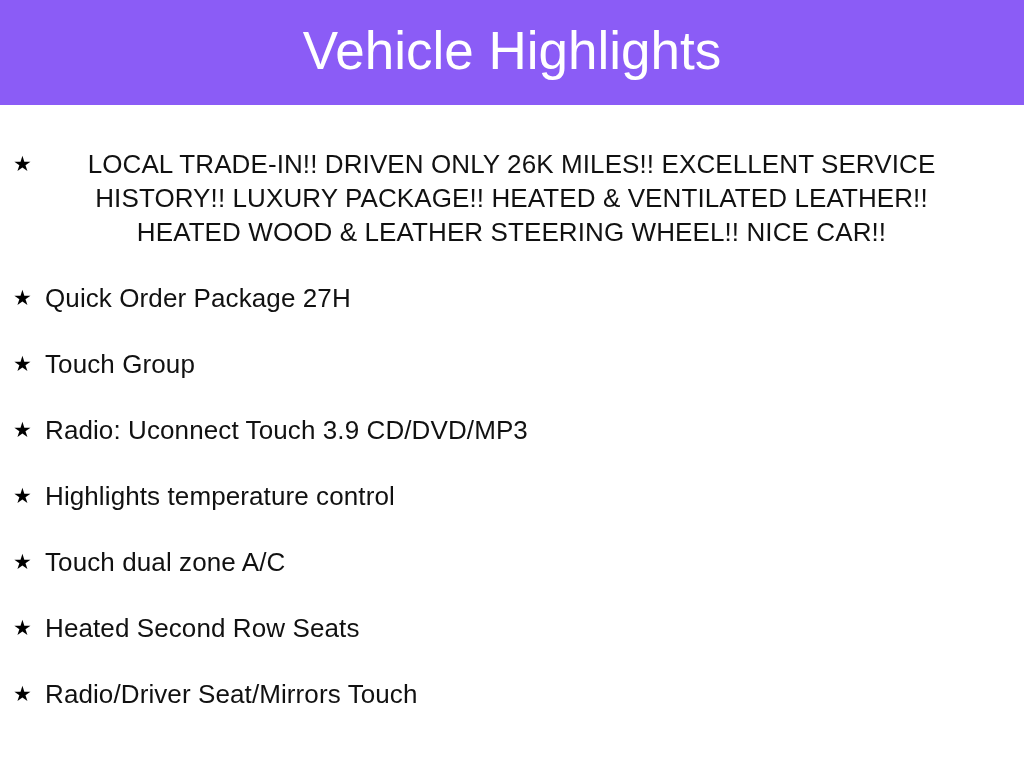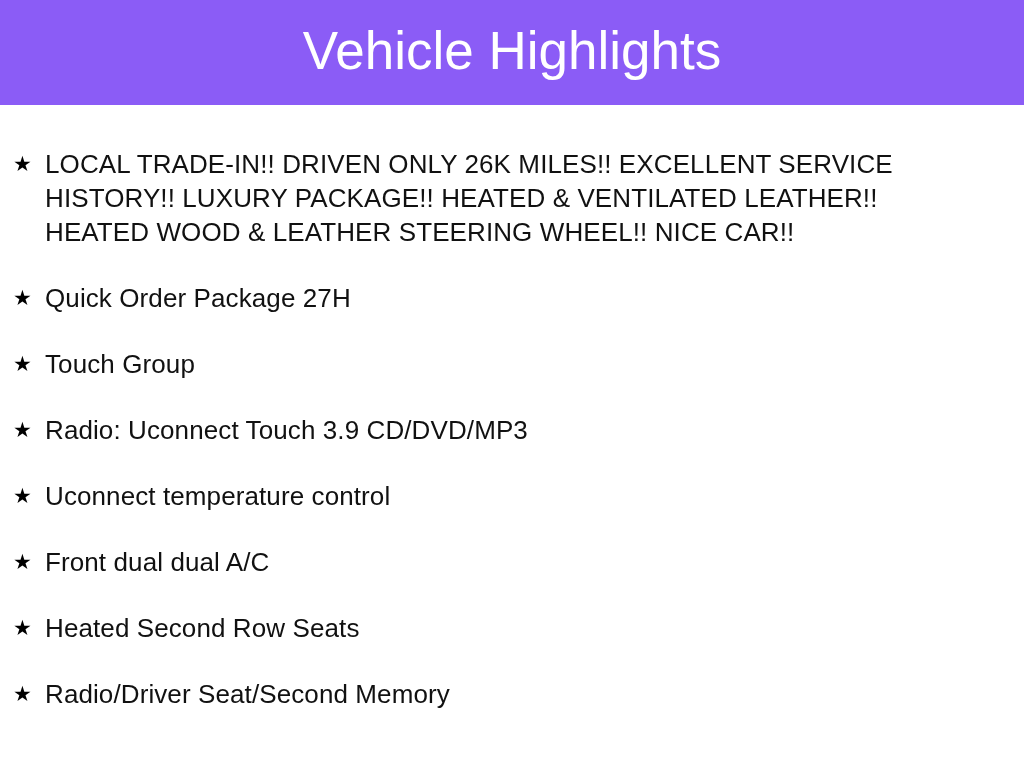--- a/index.html
+++ b/index.html
@@ -95,20 +95,21 @@
     font-size: 26px;
     font-weight: 400;
     line-height: 34px;
     letter-spacing: 0.1px;
     text-align: left;
     word-spacing: 0px;
   }
 
   .item-text.block {
     max-width: 934px;
+    text-align: center;
   }
 </style>
 </head>
 <body>
 
 <div id="slide">
 
   <div class="header-band">
     <div class="header-title">Vehicle Highlights</div>
   </div>
@@ -130,33 +131,33 @@
       <span class="item-text">Touch Group</span>
     </li>
 
     <li class="highlight-item spaced">
       <span class="bullet-star">★</span>
       <span class="item-text">Radio: Uconnect Touch 3.9 CD/DVD/MP3</span>
     </li>
 
     <li class="highlight-item spaced">
       <span class="bullet-star">★</span>
-      <span class="item-text">Uconnect temperature control</span>
+      <span class="item-text">Highlights temperature control</span>
     </li>
 
     <li class="highlight-item spaced">
       <span class="bullet-star">★</span>
-      <span class="item-text">Front dual dual A/C</span>
+      <span class="item-text">Touch dual zone A/C</span>
     </li>
 
     <li class="highlight-item spaced">
       <span class="bullet-star">★</span>
       <span class="item-text">Heated Second Row Seats</span>
     </li>
 
     <li class="highlight-item spaced">
       <span class="bullet-star">★</span>
-      <span class="item-text">Radio/Driver Seat/Second Memory</span>
+      <span class="item-text">Radio/Driver Seat/Mirrors Touch</span>
     </li>
 
   </ul>
 
 </div>
 
 </body></html>

